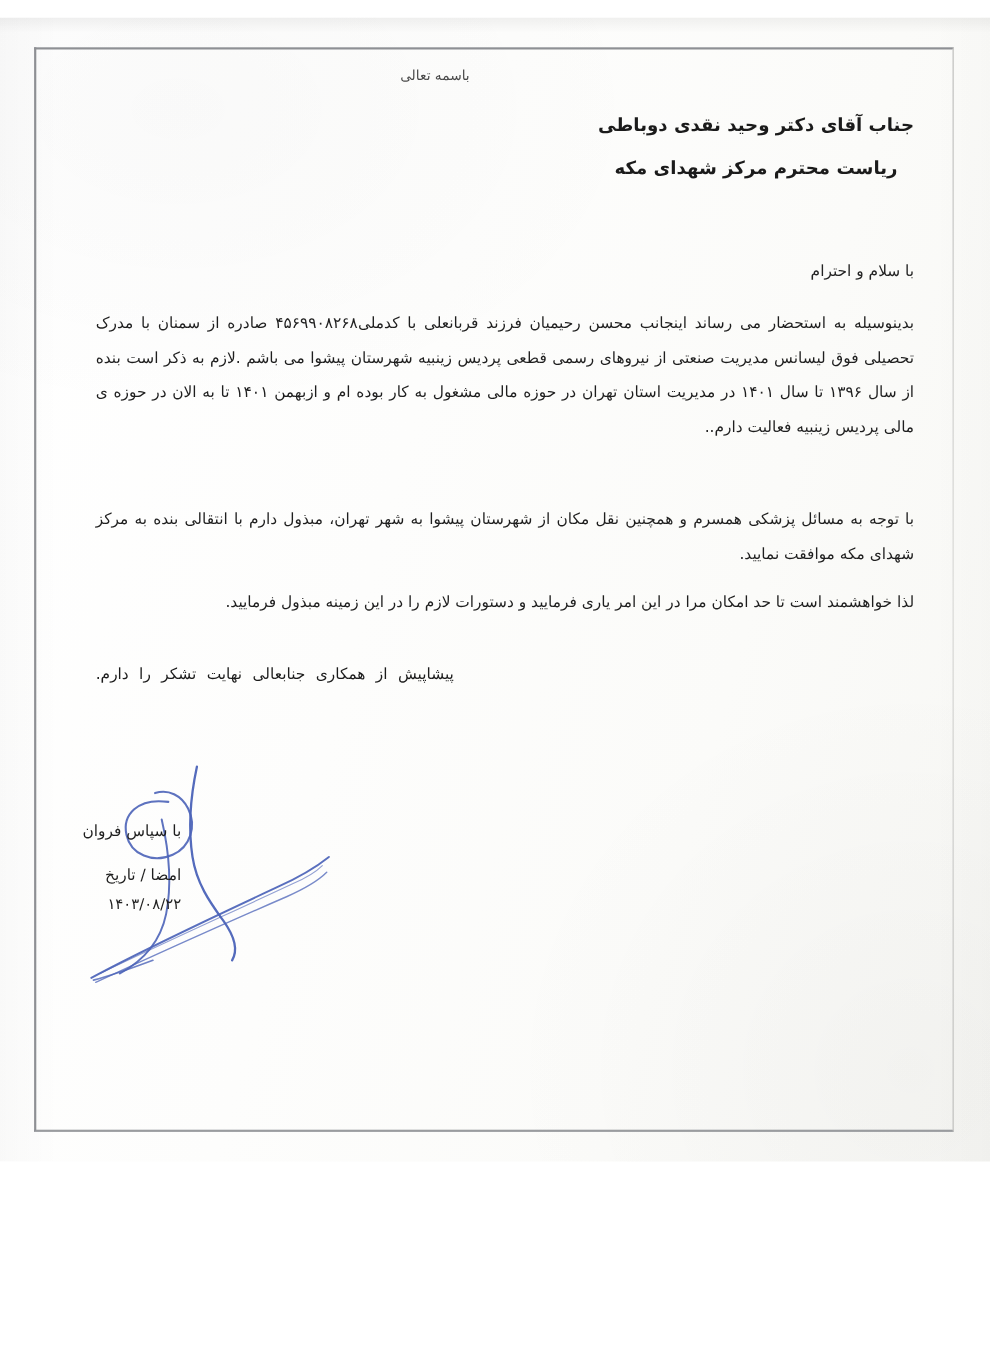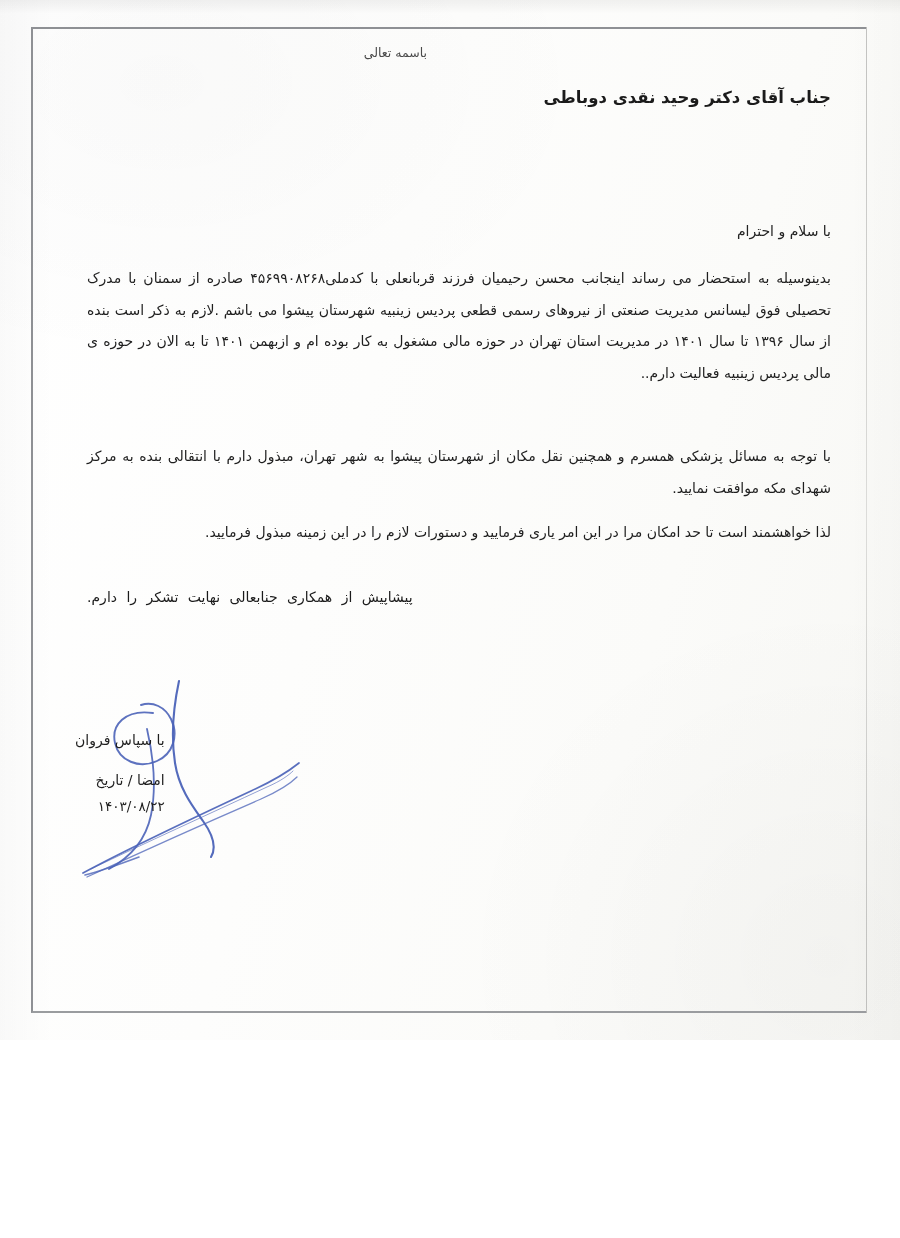--- a/index.html
+++ b/index.html
@@ -6,21 +6,21 @@
   html, body {
     margin: 0;
     padding: 0;
     background: #ffffff;
   }
 
   #page {
     position: relative;
     width: 900px;
     height: 1040px;
-    margin: 0 auto;
+    margin: 16px auto;
     background:
       linear-gradient(105deg, #ffffff 0%, #fdfdfc 40%, #fbfbf9 70%, #f7f7f4 100%);
     overflow: hidden;
     font-family: "DejaVu Sans", "Liberation Sans", sans-serif;
   }
 
   
   .scan-tint {
     position: absolute;
     inset: 0;
@@ -220,20 +220,21 @@
   <div class="edge-shadow-top"></div>
 
   <div class="doc-frame"></div>
 
   <div class="content">
 
     <div class="basmala">باسمه تعالی</div>
 
     <div class="addressee-block">
       <div class="addressee-line">جناب آقای دکتر وحید نقدی دوباطی</div>
+      <div class="addressee-line">ریاست محترم مرکز شهدای مکه</div>
     </div>
 
 
     <div class="greeting">با سلام و احترام</div>
 
     <div class="body-para" id="para-1">بدینوسیله به استحضار می رساند اینجانب محسن رحیمیان فرزند قربانعلی با کدملی۴۵۶۹۹۰۸۲۶۸ صادره از سمنان  با مدرک تحصیلی فوق لیسانس مدیریت صنعتی از نیروهای رسمی قطعی پردیس زینبیه شهرستان پیشوا می باشم .لازم به ذکر است بنده  از سال ۱۳۹۶ تا سال ۱۴۰۱ در مدیریت استان تهران در حوزه مالی مشغول به کار بوده ام و ازبهمن ۱۴۰۱ تا به الان در حوزه ی مالی پردیس زینبیه فعالیت دارم..</div>
 
     <div class="body-para" id="para-2">با توجه به مسائل پزشکی همسرم و همچنین نقل مکان از شهرستان پیشوا به شهر تهران، مبذول دارم با انتقالی بنده به مرکز شهدای مکه موافقت نمایید.</div>
 
     <div class="body-para" id="para-3">لذا خواهشمند است تا حد امکان مرا در این امر یاری فرمایید  و دستورات لازم را در این زمینه مبذول فرمایید.</div>

